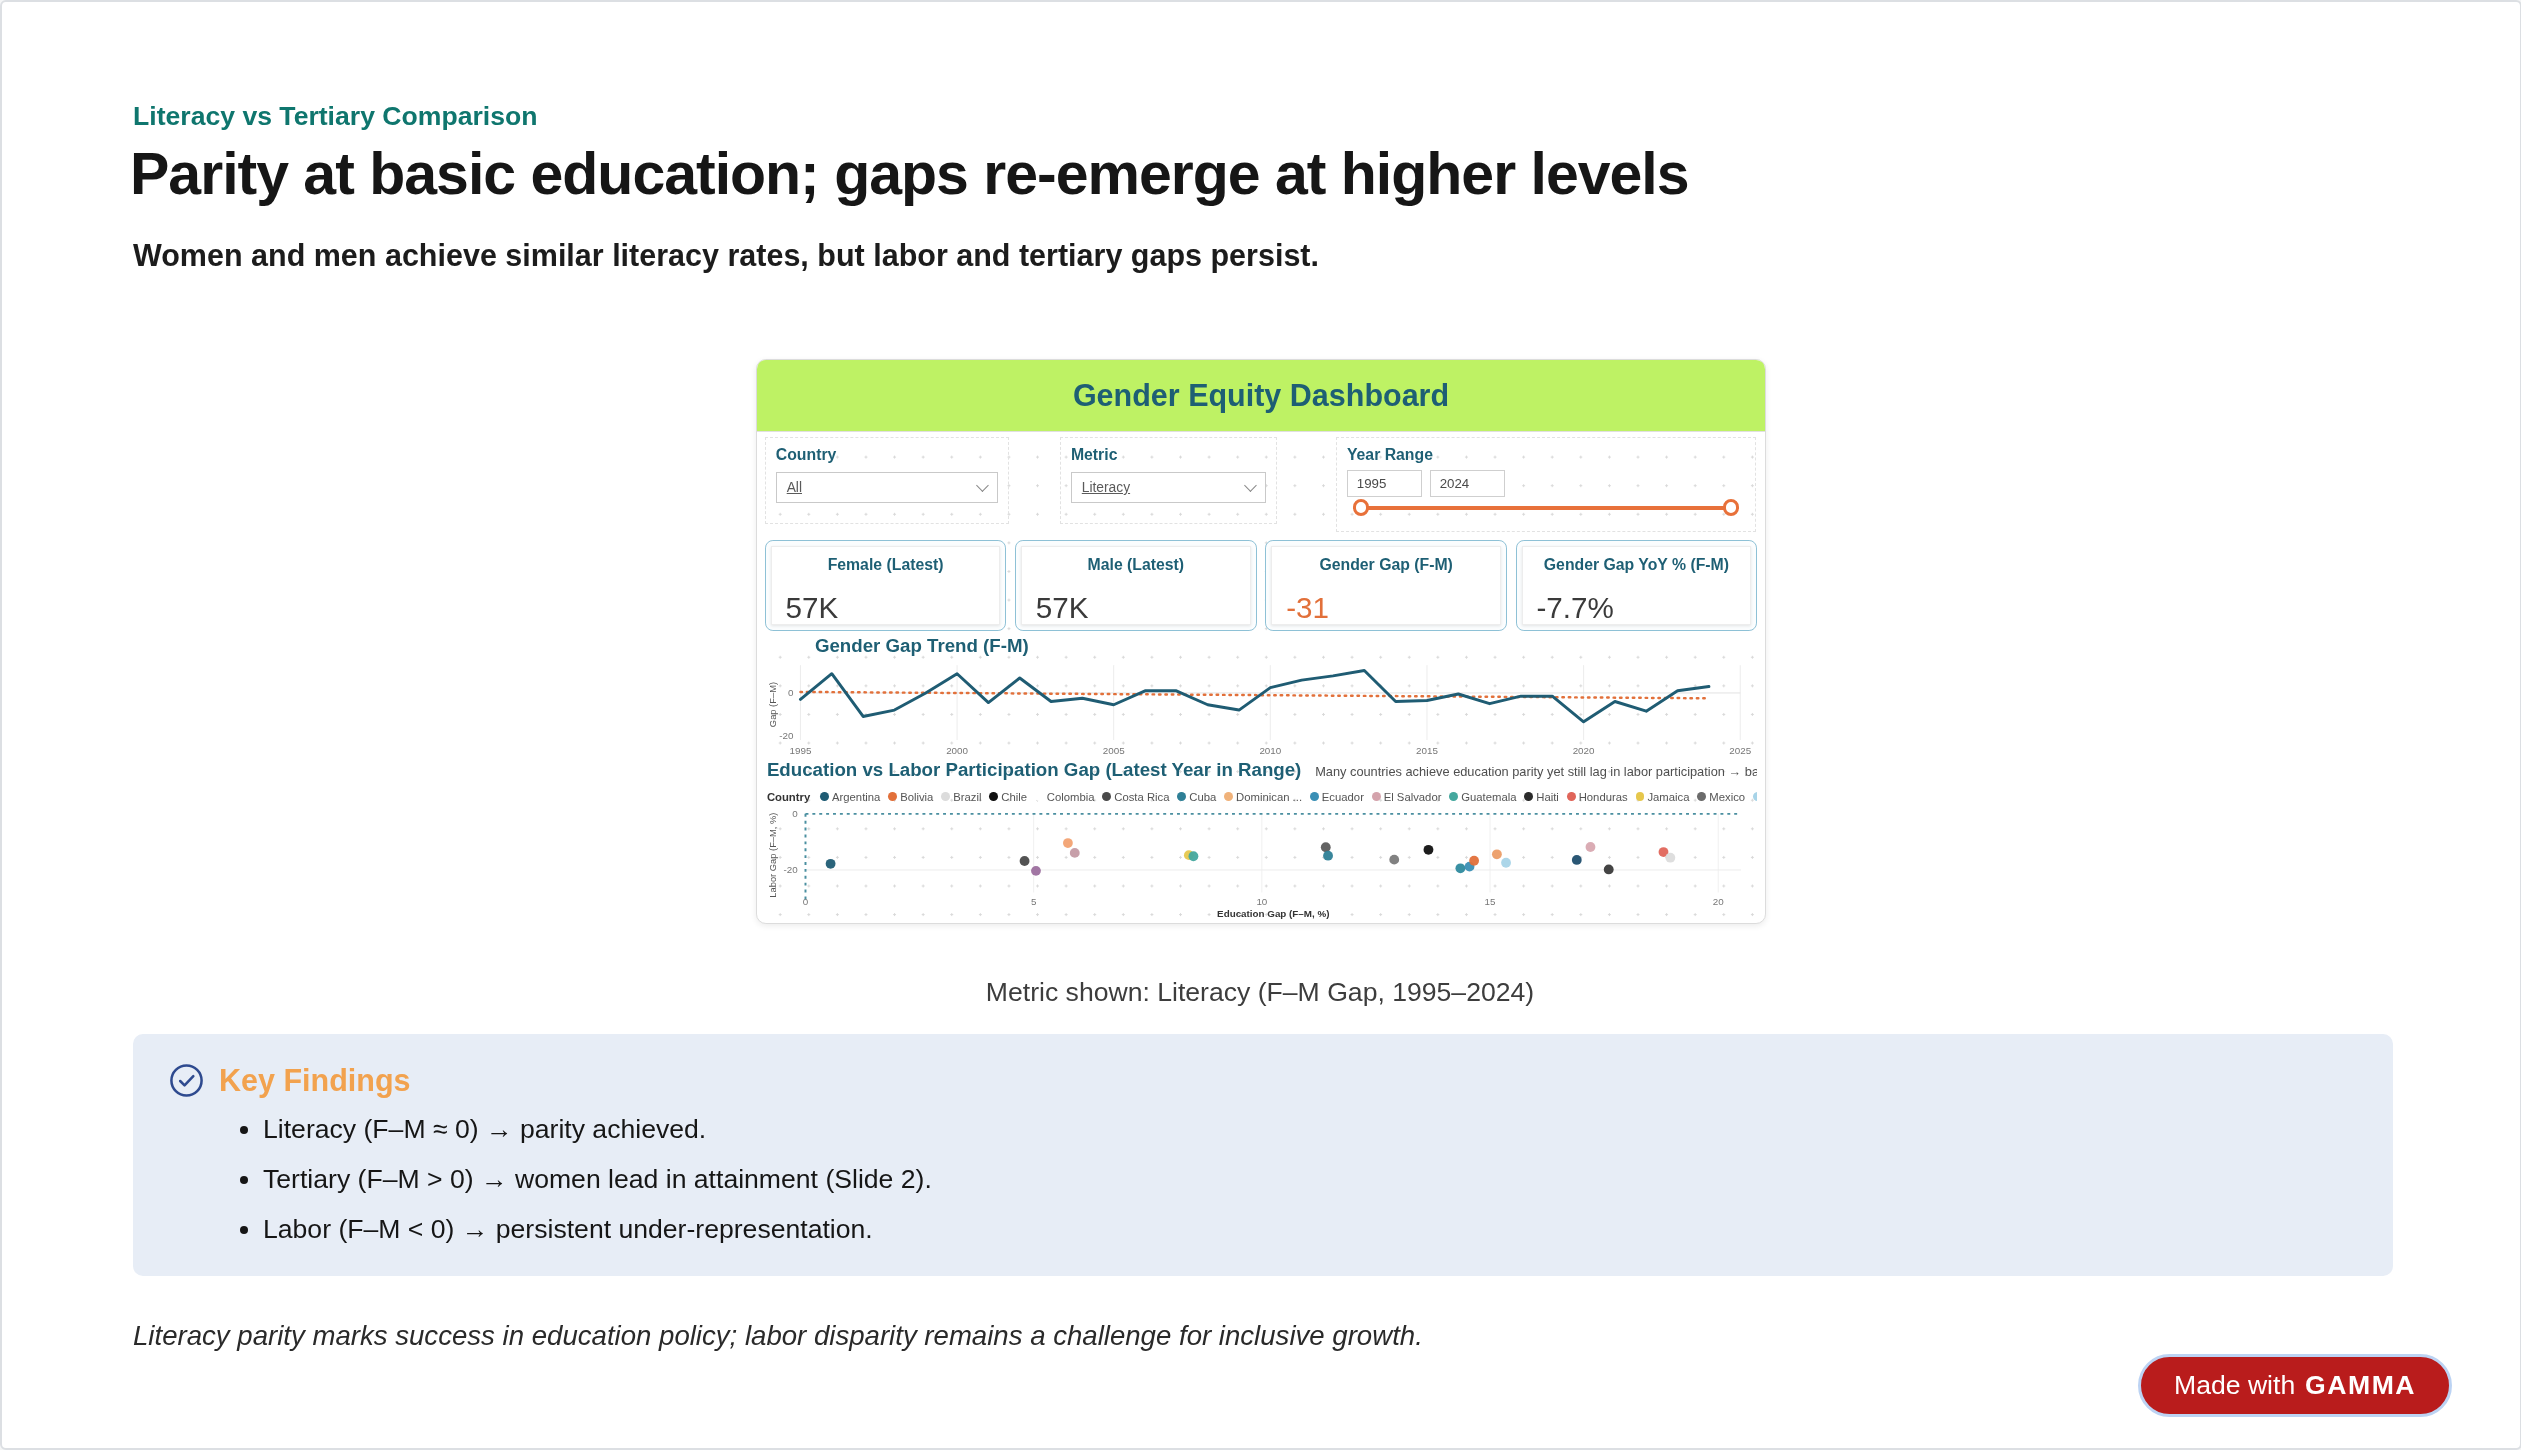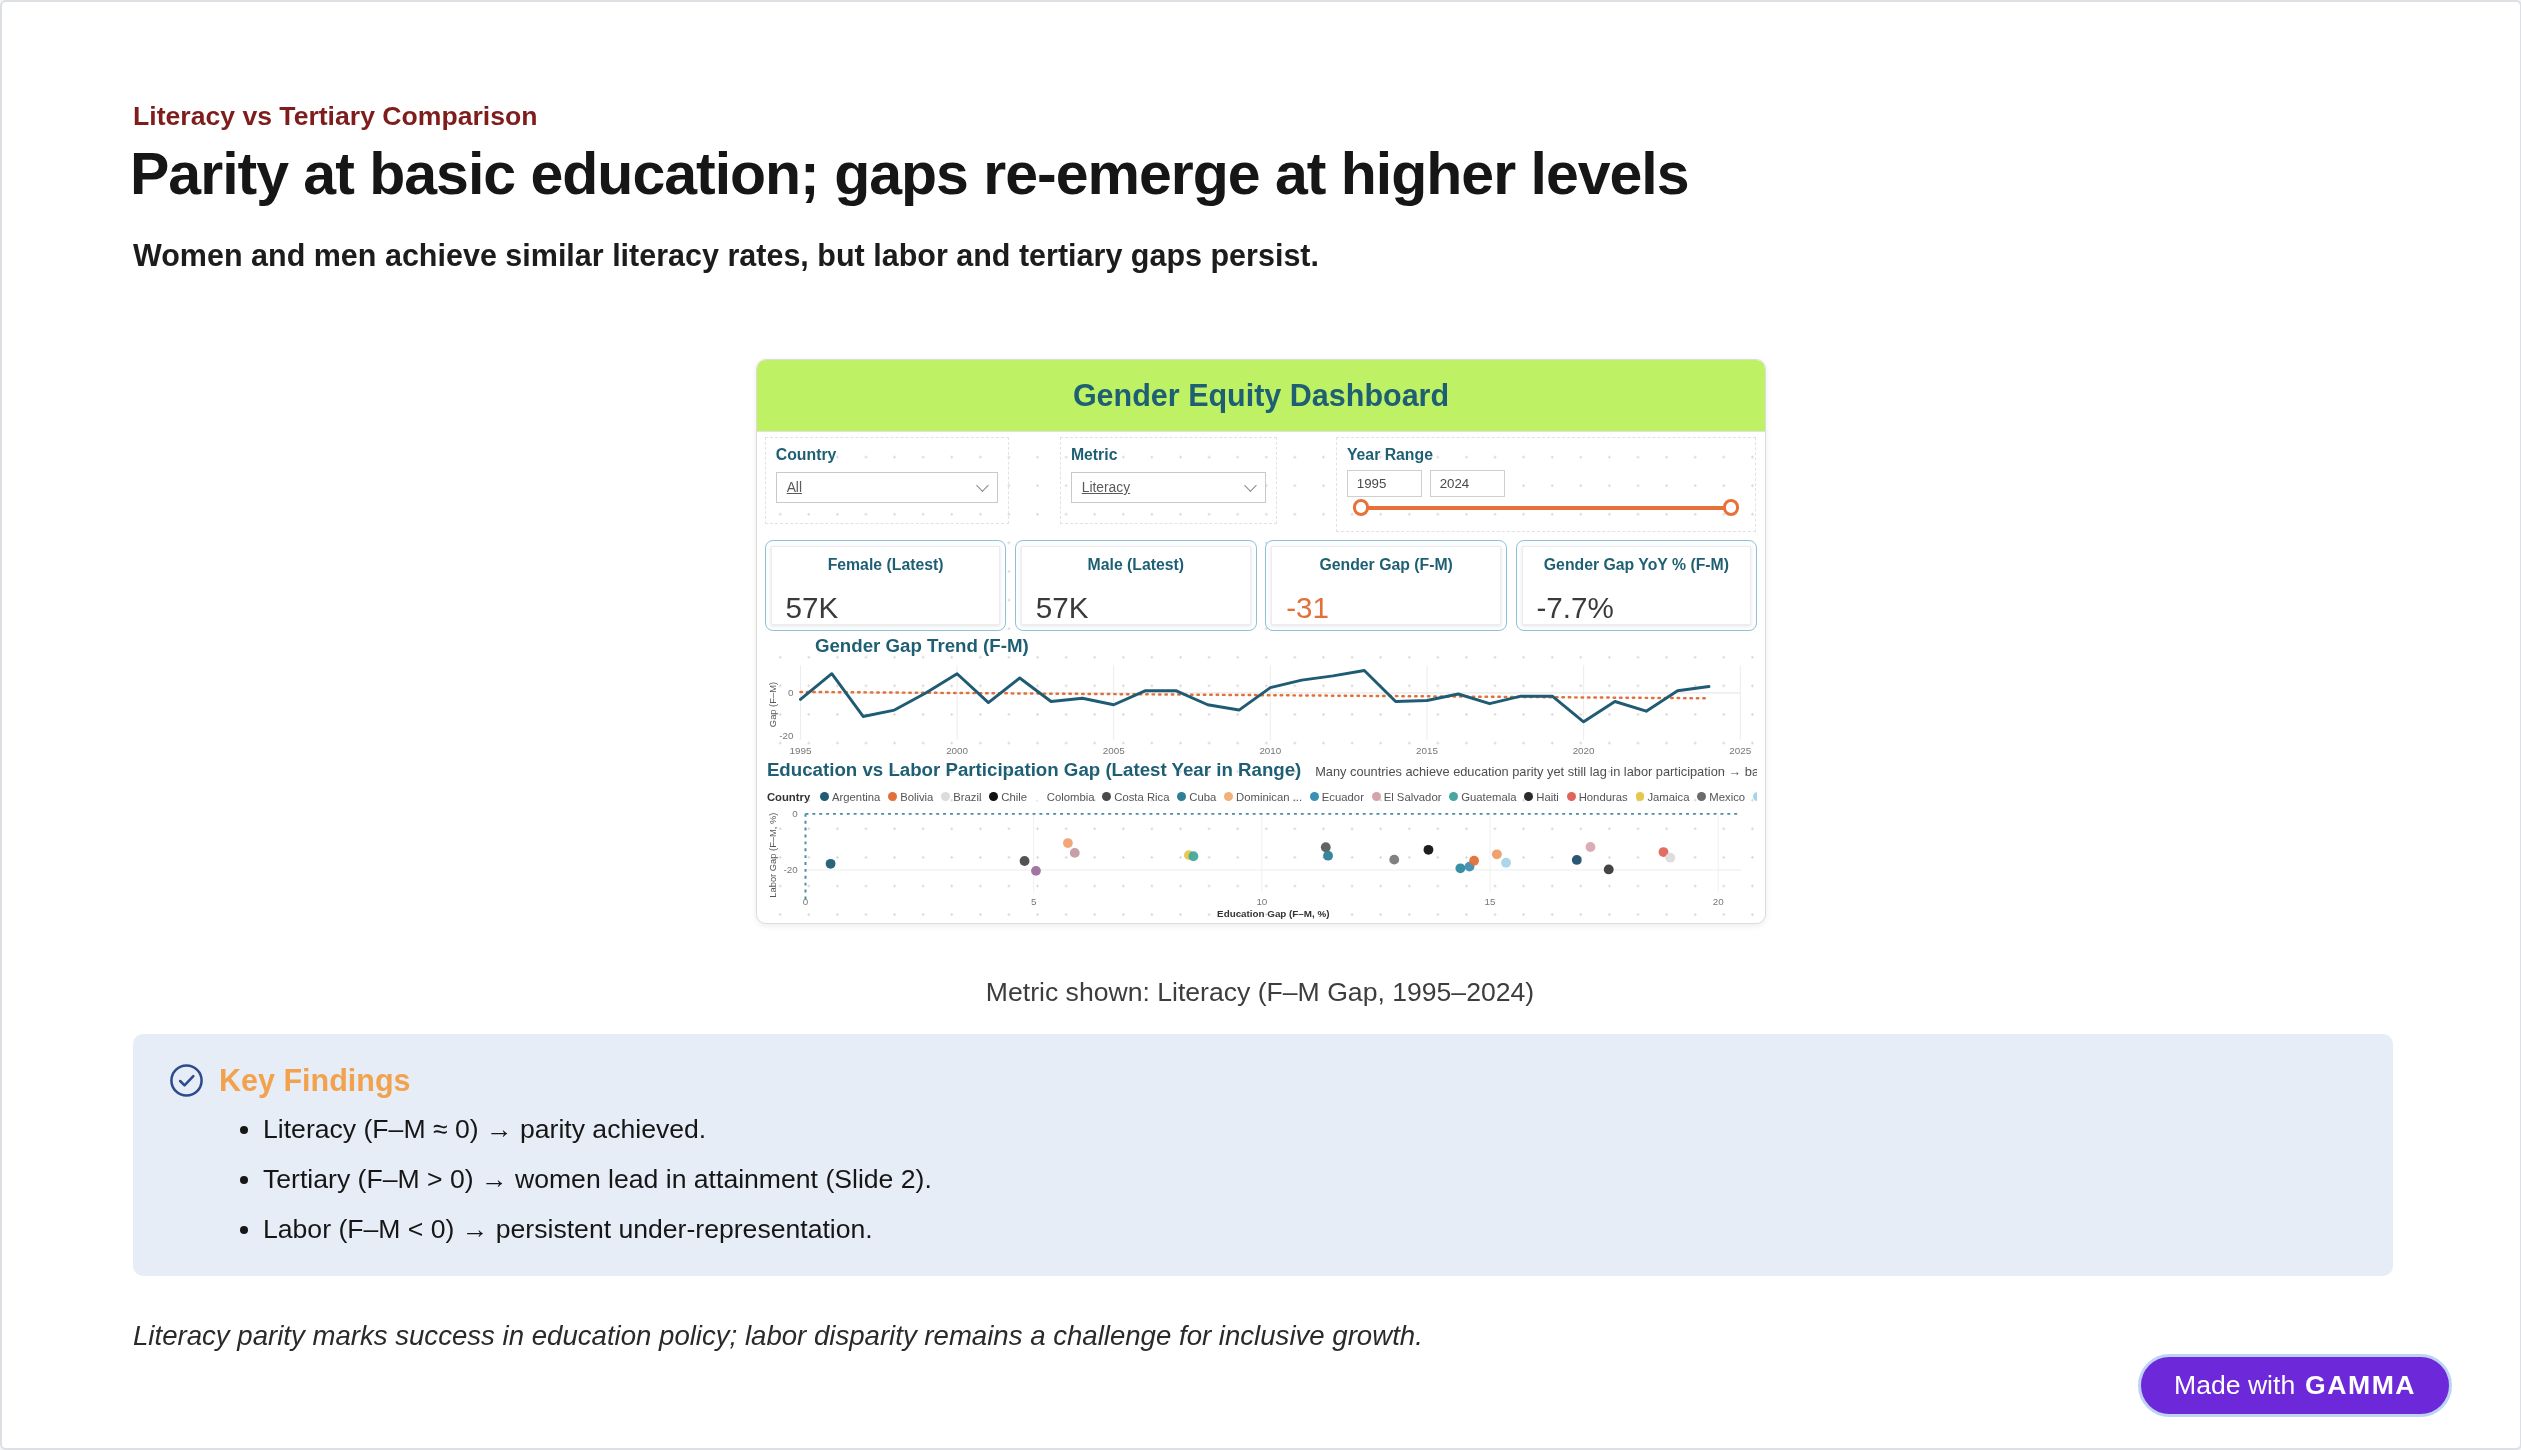--- a/index.html
+++ b/index.html
@@ -1,18 +1,18 @@
 <!DOCTYPE html>
 <html><head>
 <meta charset="utf-8">
 <style>
   html,body{margin:0;padding:0;background:#f4f5f6;}
   .slide{position:relative;width:2522px;height:1450px;background:#ffffff;border:2px solid #dcdfe3;
     border-radius:5.9px;overflow:hidden;font-family:"Liberation Sans",sans-serif;box-sizing:border-box;}
-  .eyebrow{position:absolute;left:131px;top:99px;font-size:26.6px;font-weight:700;color:#7f1d1d;}
+  .eyebrow{position:absolute;left:131px;top:99px;font-size:26.6px;font-weight:700;color:#0f766e;}
   .page-title{position:absolute;left:128px;top:138px;margin:0;font-size:59px;letter-spacing:-1px;
     color:#161616;font-weight:700;}
   .subtitle{position:absolute;left:131px;top:236px;font-size:30.5px;font-weight:700;color:#1c1c1c;}
 
   
   .dashboard{position:absolute;left:754px;top:357px;width:1008px;height:563px;border:1px solid #dcdcdc;
     border-radius:9.9px;box-shadow:0 2px 5.9px rgba(0,0,0,.08);background:#fff;overflow:hidden;}
   .dash-header{height:71px;background:#bef264;display:flex;align-items:center;justify-content:center;
     border-bottom:1px solid #e0e0e0;}
   .dash-title{font-size:30.5px;font-weight:700;color:#1e5f74;}
@@ -61,21 +61,21 @@
 
   .findings{position:absolute;left:131px;top:1032px;width:2260px;height:242px;background:#e7edf6;
     border-radius:9.9px;box-sizing:border-box;}
   .findings-head{display:flex;align-items:center;gap:14px;margin:27.6px 0 0 35px;}
   .findings-title{font-size:30.5px;font-weight:700;color:#f2a24e;}
   .findings ul{margin:15.8px 0 0 0;padding-left:130px;font-size:26.6px;color:#161616;}
   .findings li{margin-bottom:18.7px;}
 
   .footnote{position:absolute;left:131px;top:1318px;font-size:27.6px;font-style:italic;color:#2a2a2a;}
 
-  .gamma-badge{position:absolute;left:2136px;top:1352px;height:63px;padding:0 33px;background:#6d28d9;
+  .gamma-badge{position:absolute;left:2136px;top:1352px;height:63px;padding:0 33px;background:#b91c1c;
     border:3px solid #bcd3f3;border-radius:35px;display:flex;align-items:center;color:#fff;font-size:26.6px;
     box-sizing:border-box;cursor:pointer;}
   .gamma-badge b{margin-left:9.9px;letter-spacing:1.5px;font-weight:700;}
 </style>
 </head>
 <body>
 
 <div class="slide">
 
   <div class="eyebrow">Literacy vs Tertiary Comparison</div>

